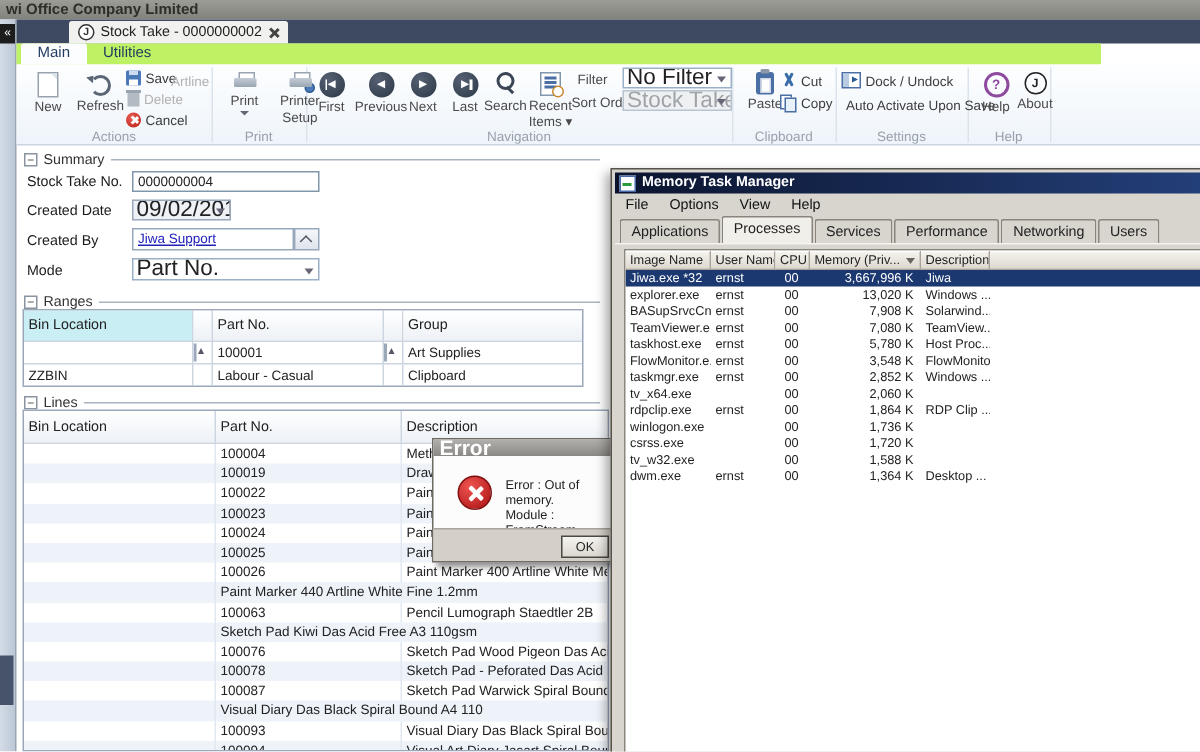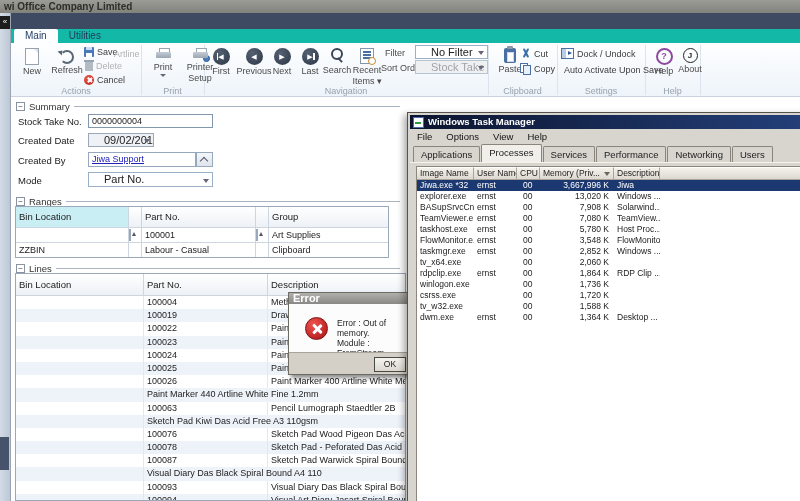--- a/index.html
+++ b/index.html
@@ -16,21 +16,21 @@
   text-align:center;font-weight:bold;color:#333;background:#fff}
 .closex{position:relative;width:7px;height:7px}
 .closex::before,.closex::after{content:"";position:absolute;left:3px;top:0;width:1.5px;height:8px;background:#444}
 .closex::before{transform:rotate(45deg)}.closex::after{transform:rotate(-45deg)}
 .leftstrip{left:0;top:13px;width:11px;height:488px;background:linear-gradient(90deg,#d3dbe6,#bdc8d6);
   border-right:1px solid #9aa4b2;box-sizing:border-box}
 .collapse-box{left:0;top:16px;width:10px;height:13px;background:#1c1c1c;color:#fff;font-size:8px;
   line-height:12px;text-align:center}
 .strip-dark{left:0;top:437px;width:9px;height:33px;background:#46536b}
 
-.ribbonrow{left:11px;top:29px;width:789px;height:14px;background:#14b8a6;display:flex;padding-left:3px;box-sizing:border-box}
+.ribbonrow{left:11px;top:29px;width:723px;height:14px;background:#bef264;display:flex;padding-left:3px;box-sizing:border-box}
 .rtab{padding:0 11px;line-height:14px;font-size:10px;color:#1f3a5f}
 .rtab.sel{background:#fcfdff;border-radius:2px 2px 0 0}
 .ribbonbody{left:11px;top:43px;width:789px;height:54px;background:linear-gradient(#fdfeff,#eef4fa);
   border-bottom:1px solid #c9d4e0;box-sizing:border-box}
 .rsep{position:absolute;top:2px;width:1px;height:50px;background:#dbe3ec}
 .rgrplabel{position:absolute;top:43px;height:10px;font-size:9px;color:#98a1ab;text-align:center}
 .bigbtn{position:absolute;top:2px;display:flex;flex-direction:column;align-items:center;gap:2px;
   padding-top:3px;font-size:9px;color:#4a4a4a;text-align:center;line-height:9px}
 .smallbtn{position:absolute;display:flex;align-items:center;gap:3px;font-size:9px;color:#3c3c3c}
 .dis{color:#b2b2b2}
@@ -75,22 +75,22 @@
 .ic-copy::before{content:"";position:absolute;left:0;top:0;width:6px;height:8px;background:#fff;border:1px solid #4a6fa5}
 .ic-copy::after{content:"";position:absolute;left:3px;top:2px;width:6px;height:8px;background:#e8f0fa;border:1px solid #4a6fa5}
 .ic-dock{width:11px;height:9px;border:1px solid #4a6fa5;position:relative;background:#fff}
 .ic-dock::before{content:"";position:absolute;left:0;top:0;width:4px;height:9px;background:#b8cce4}
 .ic-dock::after{content:"";position:absolute;right:1px;top:2px;border-style:solid;border-width:2.5px 0 2.5px 4px;
   border-color:transparent transparent transparent #2d5a94}
 .ic-help{width:13px;height:13px;border:2px solid #8e4a9e;border-radius:50%;color:#8e4a9e;font-weight:bold;
   font-size:9px;line-height:13px;text-align:center}
 .ic-about{width:13px;height:13px;border:1.5px solid #222;border-radius:50%;color:#222;font-weight:bold;
   font-size:8px;line-height:13px;text-align:center}
-.combo{position:absolute;border:1px solid #9ab0c6;background:#fff;font-size:11px;line-height:12px;
-  padding:0 12px 0 15px;box-sizing:border-box;white-space:nowrap;overflow:hidden}
+.combo{position:absolute;border:1px solid #9ab0c6;background:#fff;font-size:15px;line-height:12px;
+  padding:0 12px 0 2px;box-sizing:border-box;white-space:nowrap;overflow:hidden}
 .combo.off{background:#eef0f2;color:#a0a4a8;border-color:#b8c4d0}
 .caret{position:absolute;right:3px;top:5px;border-style:solid;border-width:4px 3px 0 3px;border-color:#667 transparent transparent transparent}
 .rlabel{position:absolute;font-size:9px;color:#4a4a4a}
 
 .grp{position:absolute;display:flex;align-items:center;gap:4px;height:10px}
 .toggle{width:9px;height:9px;border:1px solid #8a94a0;background:#fff;color:#444;font-size:8px;line-height:7px;
   text-align:center;box-sizing:border-box}
 .grp .gtitle{font-size:9.5px;color:#333}
 .grp .gline{flex:1;border-top:1px solid #aab4c0;margin-top:1px}
 .flabel{position:absolute;font-size:9.5px;color:#1a1a1a}
@@ -110,21 +110,21 @@
 .spinbtn::after{content:"";position:absolute;left:1.5px;top:2px;border-style:solid;border-width:0 2.5px 4px 2.5px;
   border-color:transparent transparent #556 transparent}
 .lrow{display:flex;height:13.2px;font-size:9px;line-height:13px}
 .lrow.alt{background:#eef3fa}
 .lc{box-sizing:border-box;padding:0 3px;overflow:hidden;white-space:nowrap;border-right:1px solid #e2e8f0}
 .lc-bin{width:128px}.lc-part{width:124px}.lc-desc{flex:1;border-right:none}
 
 .errdlg{left:288px;top:292px;width:124px;height:81px;background:#fcfcfc;border:1px solid #6e6a64;
   box-shadow:3px 3px 4px rgba(0,0,0,.45);z-index:40}
 .errtitle{position:absolute;left:0;top:0;right:0;height:11px;background:linear-gradient(#b2b0ac,#8a8884);
-  color:#fff;font-weight:bold;font-size:11px;line-height:11px;padding-left:4px}
+  color:#fff;font-weight:bold;font-size:14px;line-height:11px;padding-left:4px}
 .erricon{position:absolute;left:16px;top:24px;width:23px;height:23px;border-radius:50%;
   background:radial-gradient(circle at 35% 30%,#ef5350,#a81212);border:1px solid #7f1010;box-sizing:border-box}
 .erricon::before,.erricon::after{content:"";position:absolute;left:10px;top:5px;width:2.5px;height:12px;background:#fff;border-radius:1px}
 .erricon::before{transform:rotate(45deg)}.erricon::after{transform:rotate(-45deg)}
 .errmsg{position:absolute;left:48px;top:25px;font-size:8.5px;line-height:10px;color:#222}
 .errfoot{position:absolute;left:0;bottom:0;right:0;height:21px;background:#d4d0c8;border-top:1px solid #a8a49c}
 .okbtn{position:absolute;right:7px;top:4px;width:30px;height:13px;background:linear-gradient(#f6f4f0,#dcd8d0);
   border:1px solid #4a4a44;font-size:8.5px;line-height:12px;text-align:center}
 
 .tm{left:407px;top:112px;width:400px;height:395px;background:#d8d5cf;border:1px solid #55514b;
@@ -163,20 +163,25 @@
     <span>wi Office Company Limited</span>
   </div>
 
   <div class="abs leftstrip"></div>
   <div class="abs collapse-box">
     <span>«</span>
   </div>
   <div class="abs strip-dark"></div>
 
   <div class="abs tabstrip"></div>
+  <div class="abs doctab">
+    <span class="jiwa-circ">J</span>
+    <span>Stock Take - 0000000002</span>
+    <span class="closex"></span>
+  </div>
 
   <div class="abs ribbonrow">
     <span class="rtab sel">Main</span>
     <span class="rtab">Utilities</span>
   </div>
 
   <div class="abs ribbonbody">
     <div class="rsep" style="left:130px"></div>
     <div class="rsep" style="left:193px"></div>
     <div class="rsep" style="left:477px"></div>
@@ -448,21 +453,21 @@
       <div>Module : FromStream</div>
     </div>
     <div class="errfoot">
       <div class="okbtn">OK</div>
     </div>
   </div>
 
   <div class="abs tm">
     <div class="tmtitle">
       <span class="tmicon"></span>
-      <span>Windows Task Manager</span>
+      <span>Memory Task Manager</span>
     </div>
     <div class="tmmenu">
       <span>File</span>
       <span>Options</span>
       <span>View</span>
       <span>Help</span>
     </div>
     <div class="tmtabs">
       <span class="tmtab">Applications</span>
       <span class="tmtab sel">Processes</span>

